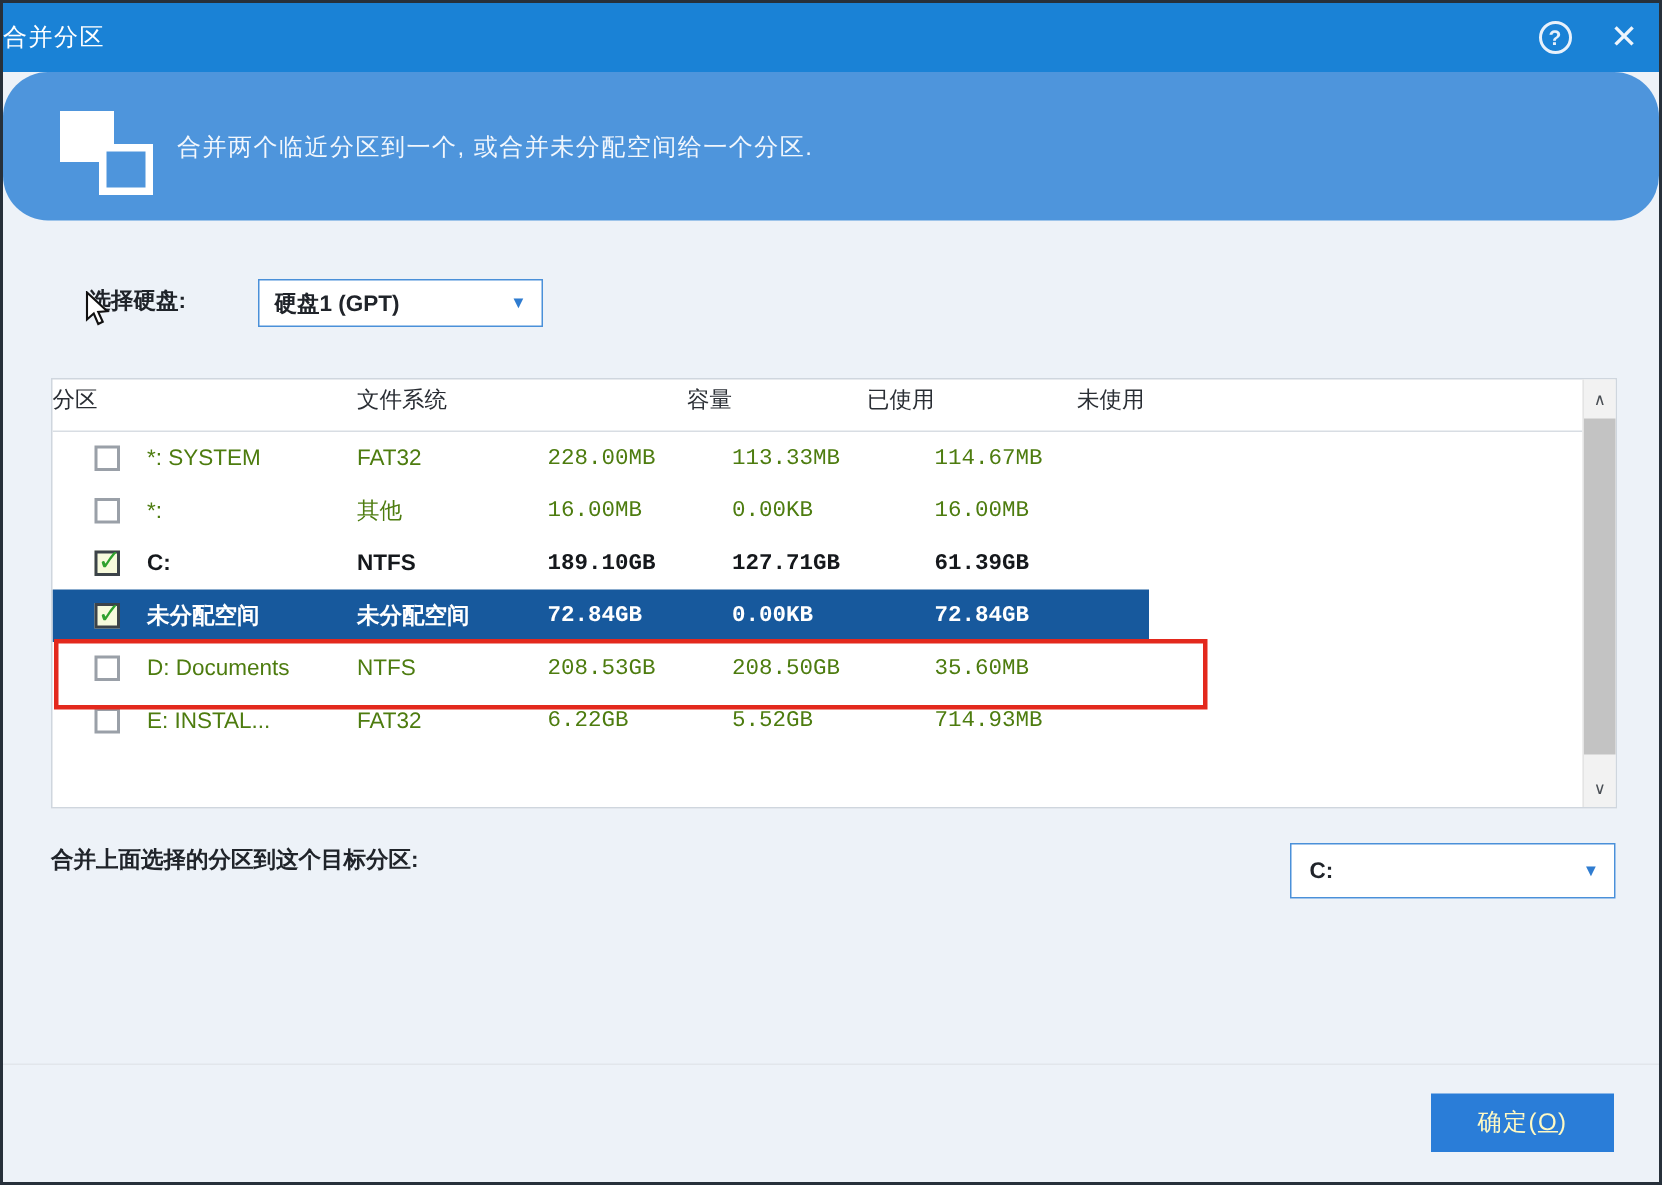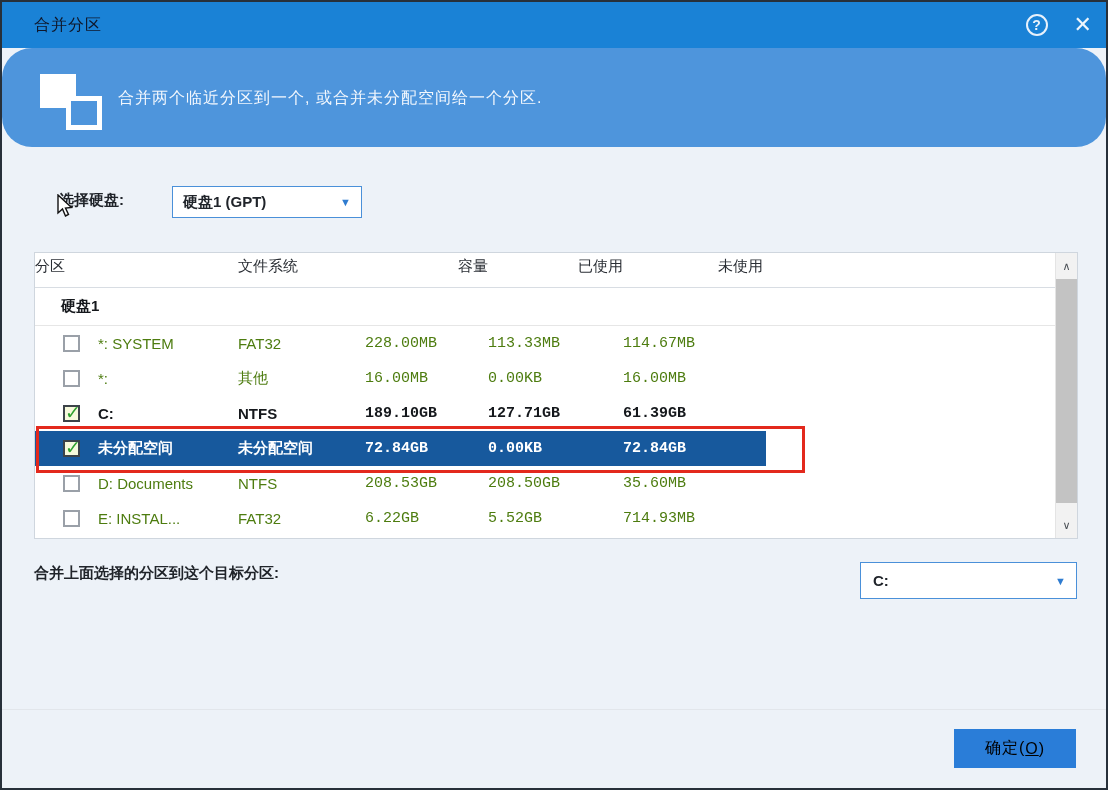--- a/index.html
+++ b/index.html
@@ -9,21 +9,21 @@
   .window {
     position:relative; width:1108px; height:790px; overflow:hidden;
     border:2px solid #27303a; background:#edf2f8;
   }
 
   
   .titlebar {
     position:absolute; left:0; top:0; right:0; height:46px;
     background:#1a82d6; display:flex; align-items:center;
   }
-  .titlebar .title { color:#0f172a; font-size:16px; margin-left:32px; letter-spacing:1px; }
+  .titlebar .title { color:#ffffff; font-size:16px; letter-spacing:1px; }
   .title-icons { position:absolute; right:14px; top:0; height:46px; display:flex; align-items:center; gap:26px; }
   .help-icon {
     width:22px; height:22px; border:2px solid #e8f1fb; border-radius:50%;
     color:#e8f1fb; font-size:14px; font-weight:bold; display:flex; align-items:center; justify-content:center;
     cursor:pointer;
   }
   .close-icon { color:#eef5fc; font-size:22px; line-height:22px; cursor:pointer; }
 
   
   .banner {
@@ -93,21 +93,21 @@
   .target-select {
     position:absolute; left:858px; top:560px; width:217px; height:37px;
     background:#fff; border:1px solid #4a90d9; display:flex; align-items:center;
     font-size:15px; color:#20242a; padding-left:12px; cursor:pointer; font-weight:bold;
   }
 
   
   .footer-sep { position:absolute; left:0; right:0; top:707px; height:1px; background:#e2e6eb; }
   .ok-button {
     position:absolute; left:952px; top:727px; width:122px; height:39px;
-    background:#2a7dd8; color:#000000; font-size:16px; border:none;
+    background:#2a7dd8; color:#fef9c3; font-size:16px; border:none;
     display:flex; align-items:center; justify-content:center; cursor:pointer;
     letter-spacing:1px;
   }
   .ok-button .ukey { text-decoration:underline; }
 </style>
 </head>
 <body>
 
 <div class="window">
 
@@ -143,23 +143,20 @@
       <div class="trow thead">
         <span class="h-part">分区</span>
         <span class="cell-fs">文件系统</span>
         <span class="h-right">容量</span>
         <span class="h-right">已使用</span>
         <span class="h-right">未使用</span>
         <span></span>
           <span></span>
       </div>
 
-      <div class="group-row">
-        <span>硬盘1</span>
-      </div>
 
       <div class="trow row-disabled">
         <span class="checkbox"></span>
         <span class="cell-name">*: SYSTEM</span>
         <span class="cell-fs">FAT32</span>
         <span class="num">228.00MB</span>
         <span class="num">113.33MB</span>
         <span class="num">114.67MB</span>
         <span></span>
       </div>

